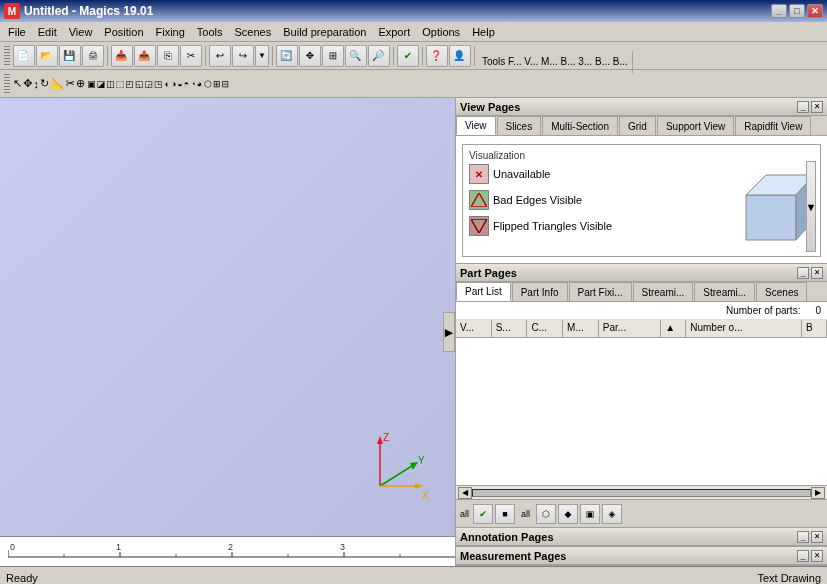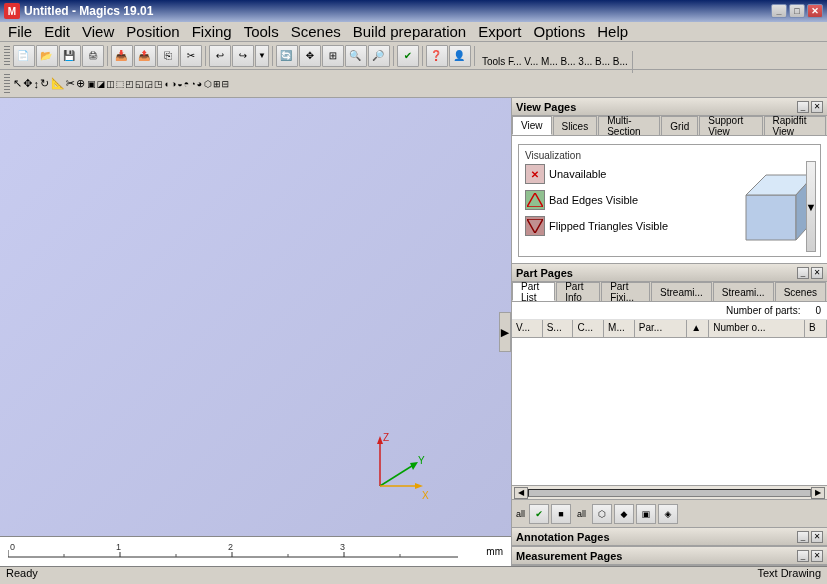--- a/index.html
+++ b/index.html
@@ -28,21 +28,21 @@
       height: 20px;
       display: flex;
       align-items: center;
       padding: 0 2px;
       border-bottom: 1px solid #a0a0a0;
     }
     #menu-bar .menu-item {
       padding: 2px 6px;
       cursor: pointer;
       color: #000;
-      font-size: 15px;
+      font-size: 11px;
     }
 
     
     .toolbar {
       background: #d4d0c8;
       height: 28px;
       display: flex;
       align-items: center;
       padding: 2px 4px;
       gap: 1px;
@@ -94,21 +94,21 @@
       font-weight: bold;
       color: rgba(220, 80, 80, 0.25);
       letter-spacing: 2px;
       font-style: italic;
       white-space: nowrap;
       user-select: none;
     }
 
     
     #right-panel {
-      width: 316px;
+      width: 372px;
       display: flex;
       flex-direction: column;
       background: #d4d0c8;
       border-left: 1px solid #a0a0a0;
     }
 
     
     .panel-section {
       background: #d4d0c8;
       border-bottom: 1px solid #a0a0a0;
@@ -234,21 +234,21 @@
       display: flex; align-items: center; justify-content: center;
       cursor: pointer; font-size: 9px;
     }
 
     
     #status-bar {
       height: 18px;
       background: #d4d0c8;
       border-top: 1px solid #808080;
       display: flex;
-      align-items: flex-start;
+      align-items: flex-end;
       padding: 0 6px;
       font-size: 11px;
     }
 
     
     svg.axis-svg { position: absolute; bottom: 55px; left: 350px; }
 
     
     .tb-grip {
       width: 6px;

